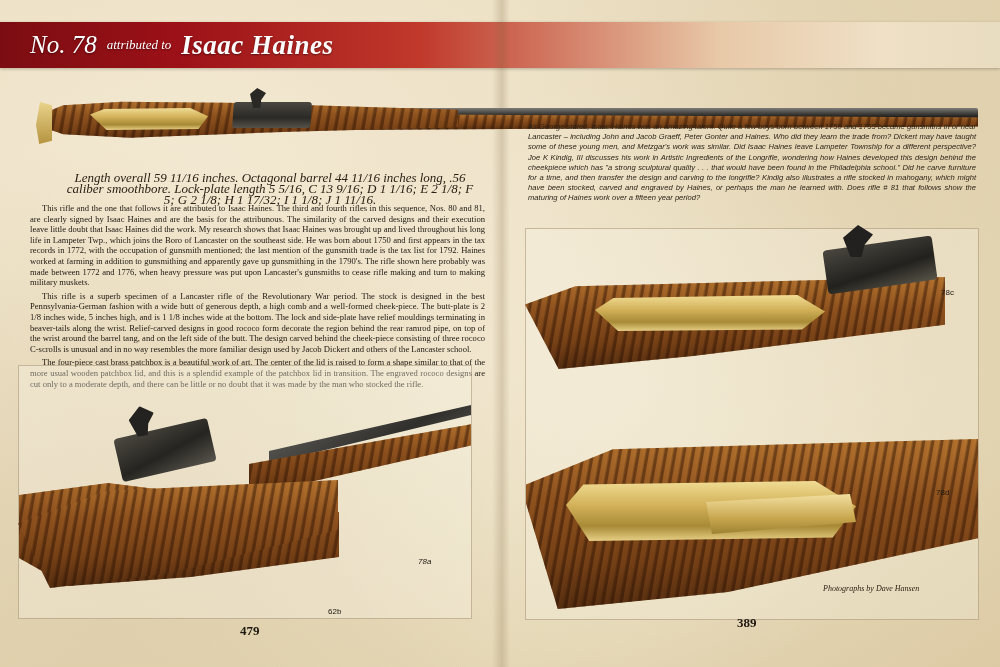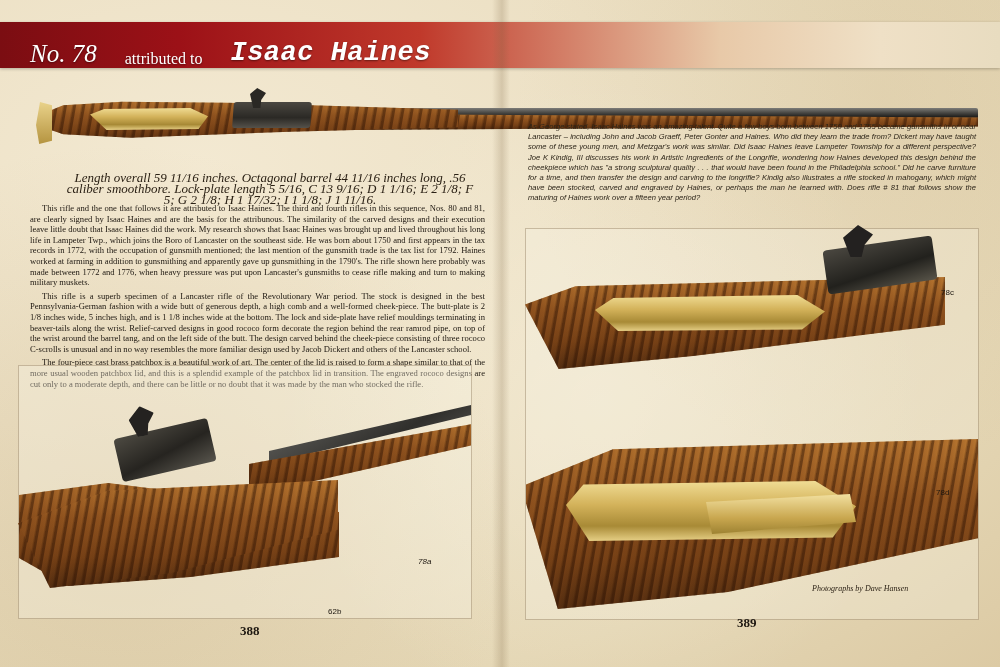--- a/index.html
+++ b/index.html
@@ -30,27 +30,27 @@
     background:linear-gradient(to right, rgba(120,95,60,0) 0%, rgba(120,95,60,.18) 45%, rgba(120,95,60,.22) 55%, rgba(120,95,60,0) 100%);
     pointer-events:none;
   }
   
   .banner{
     position:absolute;left:0;top:22px;width:1000px;height:46px;
     background:linear-gradient(to right,#7b0d12 0%, #9c1117 18%, #c0392b 42%, #e8c9a8 72%, #efe0c6 88%, #e8dcc0 100%);
     box-shadow:0 1px 3px rgba(0,0,0,.25);
   }
   .banner-inner{
-    position:absolute;left:30px;top:0;height:46px;display:flex;align-items:flex-end;gap:28px;color:#fff;
+    position:absolute;left:30px;top:0;height:46px;display:flex;align-items:center;gap:10px;color:#fff;
     text-shadow:0 1px 2px rgba(0,0,0,.45);
   }
   .banner-no{font-size:25px;font-style:italic;font-family:"Liberation Serif",serif;}
-  .banner-attr{font-size:16px;}
+  .banner-attr{font-size:13px;font-style:italic;}
   .banner-name{
-    font-size:27px;font-family:Liberation Mono, monospace;font-style:italic;font-weight:bold;
+    font-size:27px;font-family:Liberation Serif, serif;font-style:italic;font-weight:bold;
     letter-spacing:.5px;
   }
   
   .photo{position:absolute;overflow:hidden;}
   .wood{
     background:
       repeating-linear-gradient(100deg, rgba(60,28,8,.55) 0px, rgba(60,28,8,.55) 2px, rgba(150,85,35,.25) 3px, rgba(190,120,55,.10) 7px, rgba(60,28,8,.45) 9px),
       linear-gradient(180deg,#b5752f 0%,#8a4f1c 35%,#6d3a12 70%,#44230b 100%);
   }
   .barrel{
@@ -171,21 +171,21 @@
   }
   .body-col p{margin:0 0 3px 0;text-indent:12px;}
   .sidebar-note{
     position:absolute;font-family:"Liberation Sans", sans-serif;font-style:italic;
     font-size:7.6px;line-height:10.2px;color:#2c2418;text-align:justify;
   }
   .fig-label{
     position:absolute;font-family:"Liberation Sans", sans-serif;font-size:8px;color:#1d1710;
   }
   .photo-credit{
-    position:absolute;font-style:italic;font-size:8px;color:#2b2115;
+    position:absolute;font-style:italic;font-size:8px;color:#2b2115;margin-left:11px;
   }
   .folio{
     position:absolute;font-family:"Liberation Serif",serif;font-size:13px;font-weight:bold;color:#1d1710;
   }
 </style>
 </head>
 <body>
 
 <div class="page">
 
@@ -244,16 +244,16 @@
     <div class="r4-stock wood"></div>
     <div class="r4-brass brass"></div>
     <div class="r4-lock"></div>
     <div class="r4-hammer"></div>
   </div>
   <div class="fig-label" style="left:941px;top:288px;">78c</div>
   <div class="fig-label" style="left:936px;top:488px;">78d</div>
 
   <div class="photo-credit" style="left:812px;top:584px;">Photographs by Dave Hansen</div>
 
-  <div class="folio" style="left:240px;top:623px;">388</div>
+  <div class="folio" style="left:240px;top:623px;">479</div>
   <div class="folio" style="left:737px;top:615px;">389</div>
 
 </div>
 
 </body></html>

